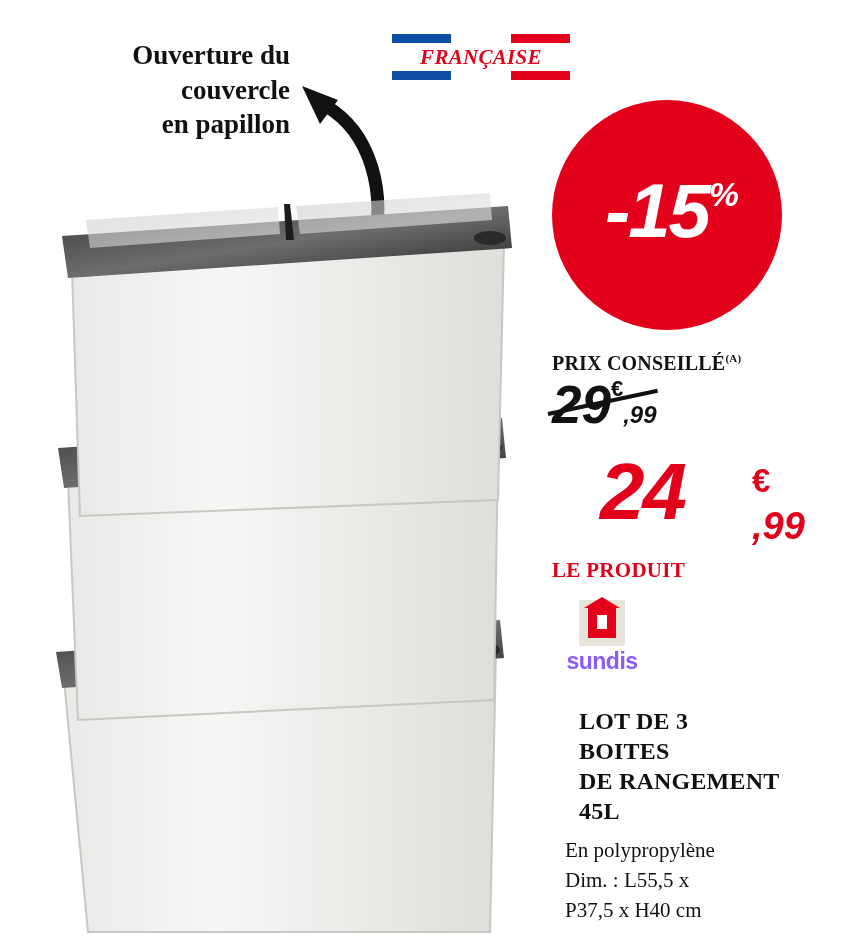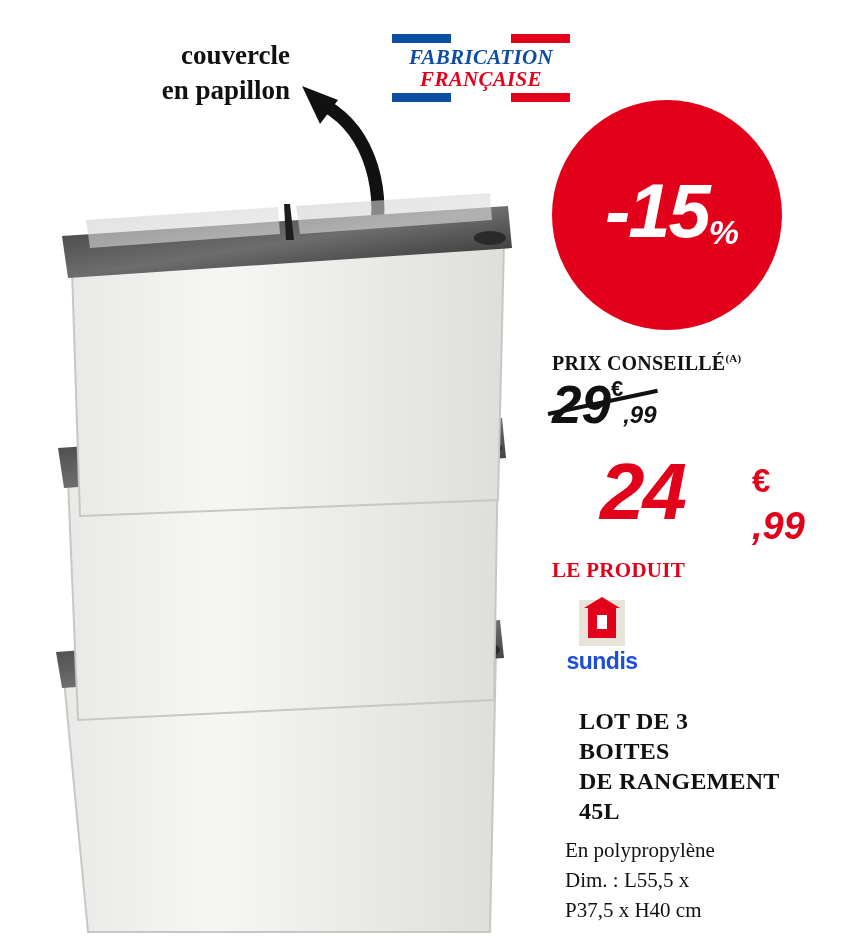--- a/index.html
+++ b/index.html
@@ -85,21 +85,21 @@
     height: 230px;
     border-radius: 50%;
     background: #e2001a;
     color: #ffffff;
     display: flex;
     align-items: center;
     justify-content: center;
   }
   .discount-inner {
     display: flex;
-    align-items: flex-end;
+    align-items: flex-start;
     transform: translateY(-4px);
     margin-left: 10px;
   }
   .discount-value {
     font-family: "Liberation Sans", sans-serif;
     font-weight: bold;
     font-size: 76px;
     font-style: italic;
     letter-spacing: -2px;
     line-height: 1;
@@ -252,21 +252,21 @@
     width: 10px;
     height: 14px;
     background: #ffffff;
   }
   .brand-name {
     margin-top: 2px;
     text-align: center;
     font-family: "Liberation Sans", sans-serif;
     font-weight: bold;
     font-size: 23px;
-    color: #1d4ed8;
+    color: #8b5cf6;
     letter-spacing: -.5px;
   }
 
   
   .product-title {
     position: absolute;
     left: 550px;
     top: 706px;
     width: 285px;
     font-family: "Liberation Serif", serif;
@@ -286,39 +286,39 @@
     font-size: 21px;
     line-height: 1.42;
     color: #111;
     margin-left: 15px;
   }
 </style>
 </head>
 <body>
 
 <div class="annotation">
+  <div>Ouverture du</div>
   <div>couvercle</div>
   <div>en papillon</div>
 </div>
 
 <div class="arrow-wrap">
   <svg width="110" height="185" viewBox="0 0 110 185">
     <path d="M84 180 C 100 120, 82 60, 38 34" stroke="#111" stroke-width="13" fill="none" stroke-linecap="round"></path>
     <polygon points="14,14 50,28 32,52" fill="#111"></polygon>
   </svg>
 </div>
 
 <div class="fab-badge">
   <div class="fab-flag">
     <span class="blue"></span>
       <span class="white"></span>
       <span class="red"></span>
   </div>
   <div class="fab-text">
-    <div>FABRICATION</div>
     <div class="line2">FRANÇAISE</div>
   </div>
   <div class="fab-flag bottom">
     <span class="blue"></span>
       <span class="white"></span>
       <span class="red"></span>
   </div>
 </div>
 
 <div class="product-image">

